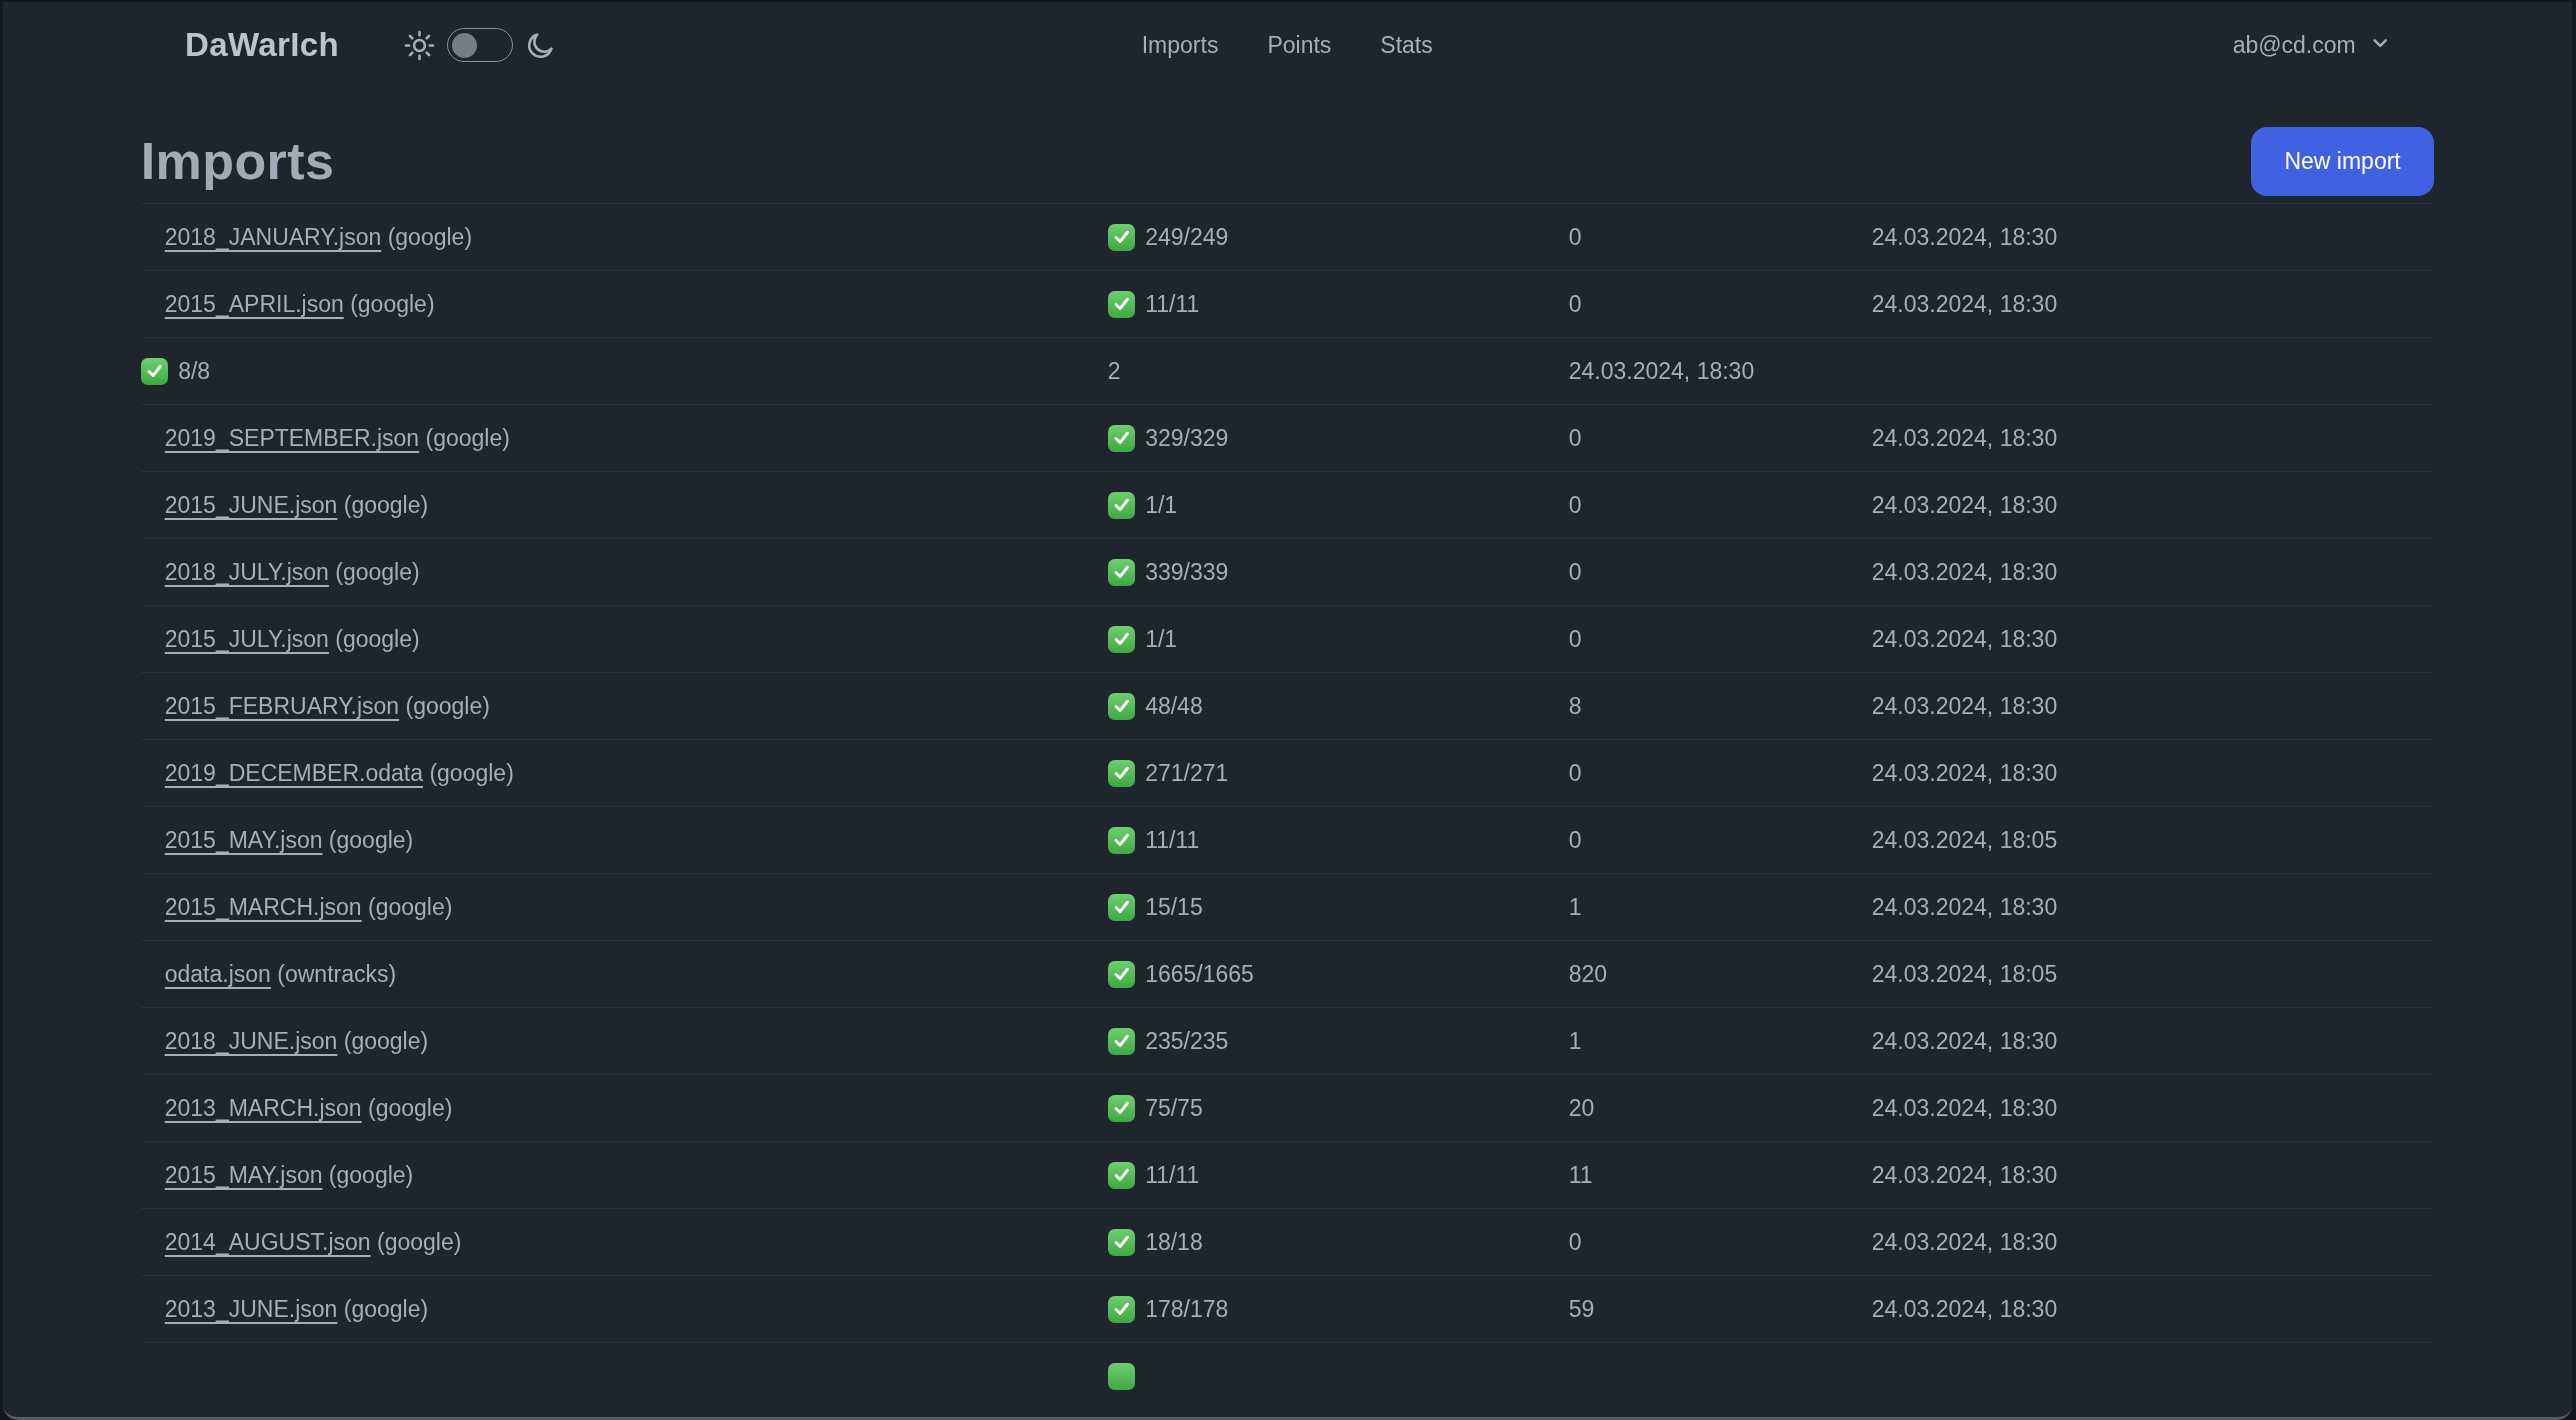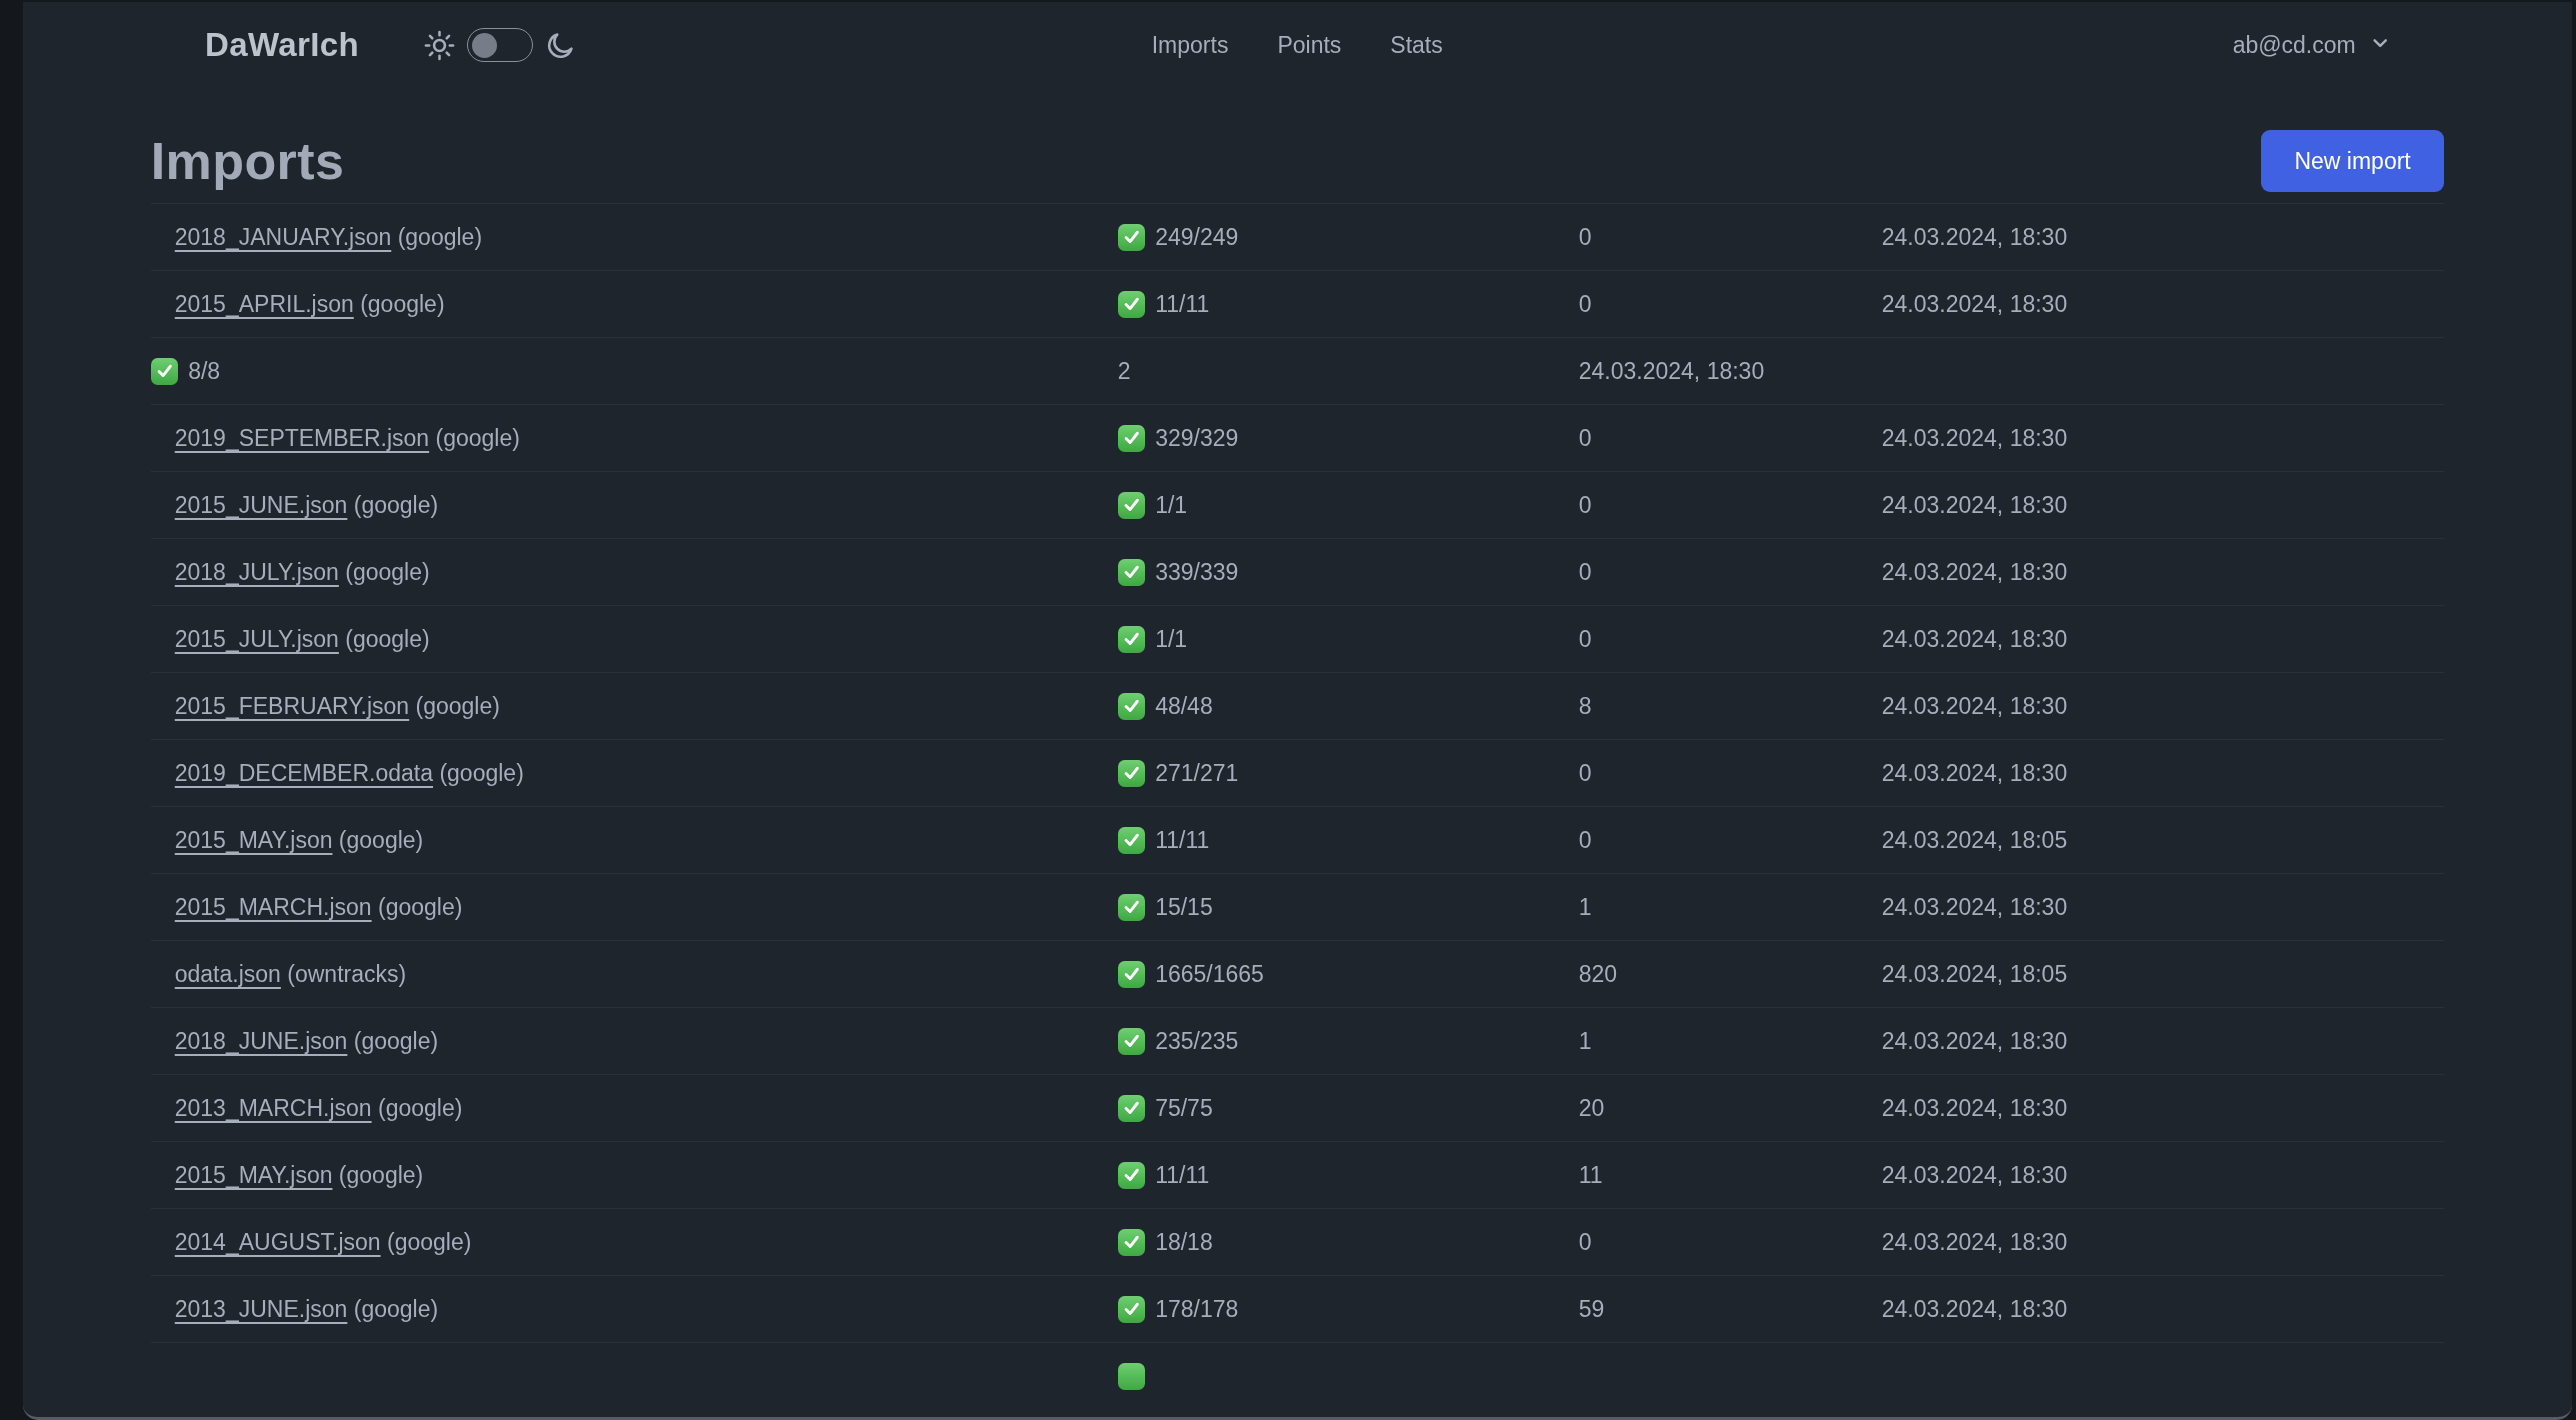--- a/index.html
+++ b/index.html
@@ -11,42 +11,42 @@
     --brand:#bcc3cd;
     --accent:#4062e2;
     --row-border:rgba(166,173,187,0.09);
     --green-top:#6ecf70;
     --green-bottom:#3ea842;
   }
   *{margin:0;padding:0;box-sizing:border-box;}
   html,body{width:2576px;height:1421px;overflow:hidden;background:var(--edge);
     font-family:"Liberation Sans","DejaVu Sans",sans-serif;color:var(--text);}
   .window{position:absolute;left:3px;top:2.2px;right:4.5px;bottom:0;background:var(--bg);
-    border-bottom:3px solid var(--window-border);border-radius:0 0 15px 15px;overflow:hidden;margin-left:20px;}
+    border-bottom:3px solid var(--window-border);border-radius:0 0 15px 15px;overflow:hidden;}
   
   .navbar{position:relative;height:86px;}
   .brand{position:absolute;left:182px;top:50%;transform:translateY(-50%);
     font-size:33px;font-weight:700;color:var(--brand);letter-spacing:0.4px;}
   .theme-toggle{position:absolute;left:401px;top:50%;transform:translateY(-50%);
     display:flex;align-items:center;gap:12px;}
   .icon svg{display:block;}
   .toggle-track{width:66px;height:34px;border:1.9px solid #8b919c;border-radius:17px;
     position:relative;background:transparent;}
   .toggle-knob{position:absolute;left:3.7px;top:3.4px;width:25px;height:25px;border-radius:50%;
     background:#767d88;}
   .nav-links{position:absolute;left:50%;top:50%;transform:translate(-50%,-50%);
     display:flex;gap:49px;font-size:23px;}
   .nav-link{color:var(--text);cursor:pointer;}
   .account{position:absolute;right:180px;top:50%;transform:translateY(-50%);
     display:flex;align-items:flex-start;gap:13.4px;font-size:23px;cursor:pointer;}
   
   .content{width:2293px;margin:0 auto;}
   .page-header{height:72px;margin-top:37px;display:flex;align-items:center;justify-content:space-between;}
   .page-title{font-size:52px;font-weight:700;color:#a2aab8;letter-spacing:0.4px;}
-  .btn-primary{height:62px;padding:10px 33px;border:none;border-radius:9px;background:var(--accent);
+  .btn-primary{height:69px;padding:10px 33px;border:none;border-radius:16px;background:var(--accent);
     color:#ffffff;font-size:23px;font-weight:500;font-family:inherit;cursor:pointer;}
   
   .table{margin-top:6px;}
   .thead{display:grid;grid-template-columns:967px 461px 303px auto;align-items:center;height:54px;}
   .th{font-size:19.4px;font-weight:700;color:var(--text-dim);}
   .th-name{padding-left:24px;}
   .trow{display:grid;grid-template-columns:967px 461px 303px auto;align-items:center;height:67px;
     border-top:1.5px solid var(--row-border);font-size:23px;}
   .cell-name{padding-left:24px;white-space:nowrap;}
   .file-link{color:var(--text);text-decoration:underline;text-underline-offset:5.2px;

